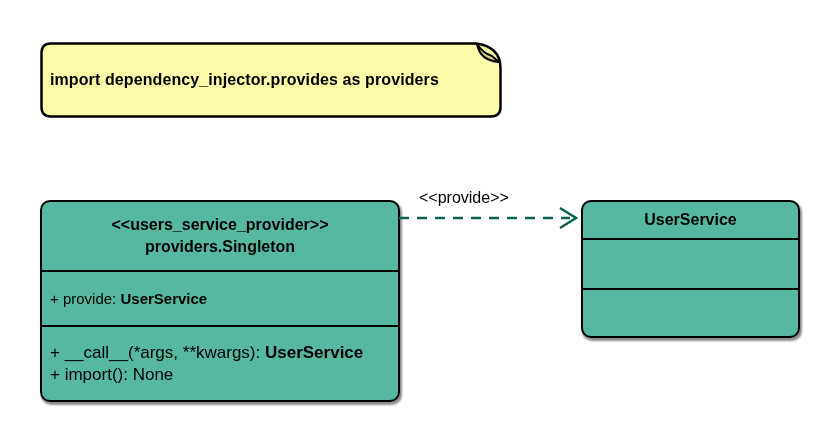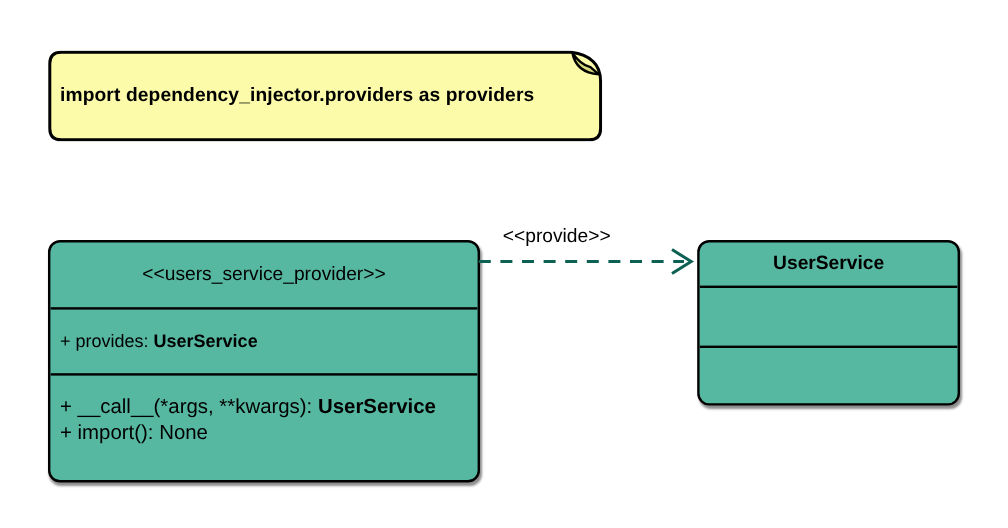--- a/index.html
+++ b/index.html
@@ -27,23 +27,23 @@
     box-shadow: 1.5px 2.5px 2px rgba(0,0,0,0.45);
     overflow: hidden;
   }
   .provider-box { left: 40px; top: 200px; width: 360px; height: 202px; }
   .service-box  { left: 581px; top: 200px; width: 219px; height: 138px; }
 
   .sec { width: 100%; }
   .sec + .sec { border-top: 2px solid #000; }
 
   .provider-header {
-    height: 54px; display: flex; flex-direction: column;
+    height: 68px; display: flex; flex-direction: column;
     align-items: center; justify-content: center;
-    font-weight: normal; font-size: 16px; line-height: 22px; text-align: center;
+    font-weight: bold; font-size: 16px; line-height: 22px; text-align: center;
   }
   .provider-attrs {
     height: 55px; display: flex; align-items: center;
     font-size: 15px; padding-left: 8px;
   }
   .provider-methods {
     height: 85px; font-size: 17px; line-height: 22px;
     padding: 15px 0 0 8px;
   }
   .member-line { white-space: nowrap; }
@@ -66,29 +66,30 @@
 </head>
 <body>
 
 <div class="canvas">
 
   <div class="note">
     <svg width="462" height="76" viewBox="0 0 462 76">
       <path d="M11,1.5 L436,1.5 Q448,3 454,9 Q460.5,15 460.5,26 L460.5,65 Q460.5,74.5 451,74.5 L11,74.5 Q1.5,74.5 1.5,65 L1.5,11 Q1.5,1.5 11,1.5 Z" fill="#FBFBA9" stroke="#000000" stroke-width="2.5"></path>
       <path d="M437,2 C439,13 446,19 459,20 L452,14 C445,12 441,8 437,2 Z" fill="#D6D67E" stroke="#000000" stroke-width="2" stroke-linejoin="round"></path>
     </svg>
-    <div class="note-text">import dependency_injector.providers as providers</div>
+    <div class="note-text">import dependency_injector.provides as providers</div>
   </div>
 
   <div class="class-box provider-box">
     <div class="sec provider-header">
       <div>&lt;&lt;users_service_provider&gt;&gt;</div>
+      <div>providers.Singleton</div>
     </div>
     <div class="sec provider-attrs">
-      <div class="member-line"><span>+ provides: </span><b>UserService</b></div>
+      <div class="member-line"><span>+ provide: </span><b>UserService</b></div>
     </div>
     <div class="sec provider-methods">
       <div class="member-line"><span>+ __call__(*args, **kwargs): </span><b>UserService</b></div>
       <div class="member-line">+ import(): None</div>
     </div>
   </div>
 
   <svg class="provide-arrow-svg" viewBox="0 0 190 44">
     <line x1="3" y1="20" x2="572" y2="20" stroke="#0C6152" stroke-width="2.5" stroke-dasharray="10,8" transform="scale(0.305,1) translate(0,0)" visibility="hidden"></line>
     <line x1="3" y1="20" x2="174" y2="20" stroke="#0C6152" stroke-width="2.5" stroke-dasharray="10,8"></line>

